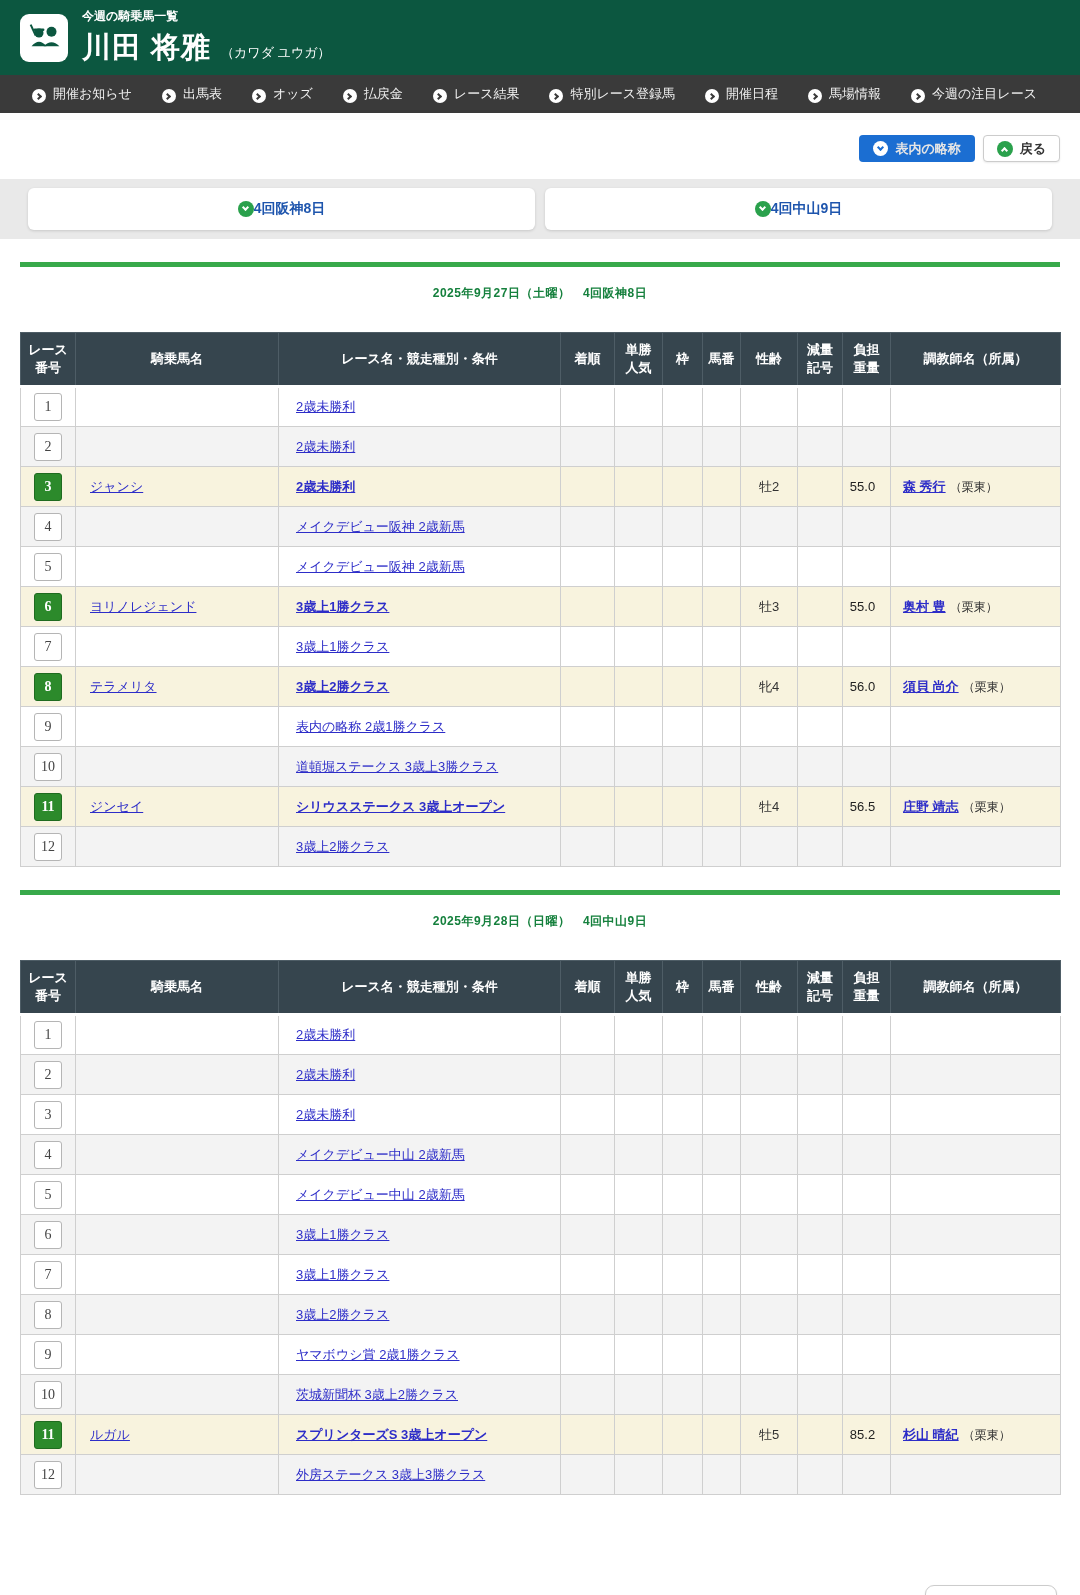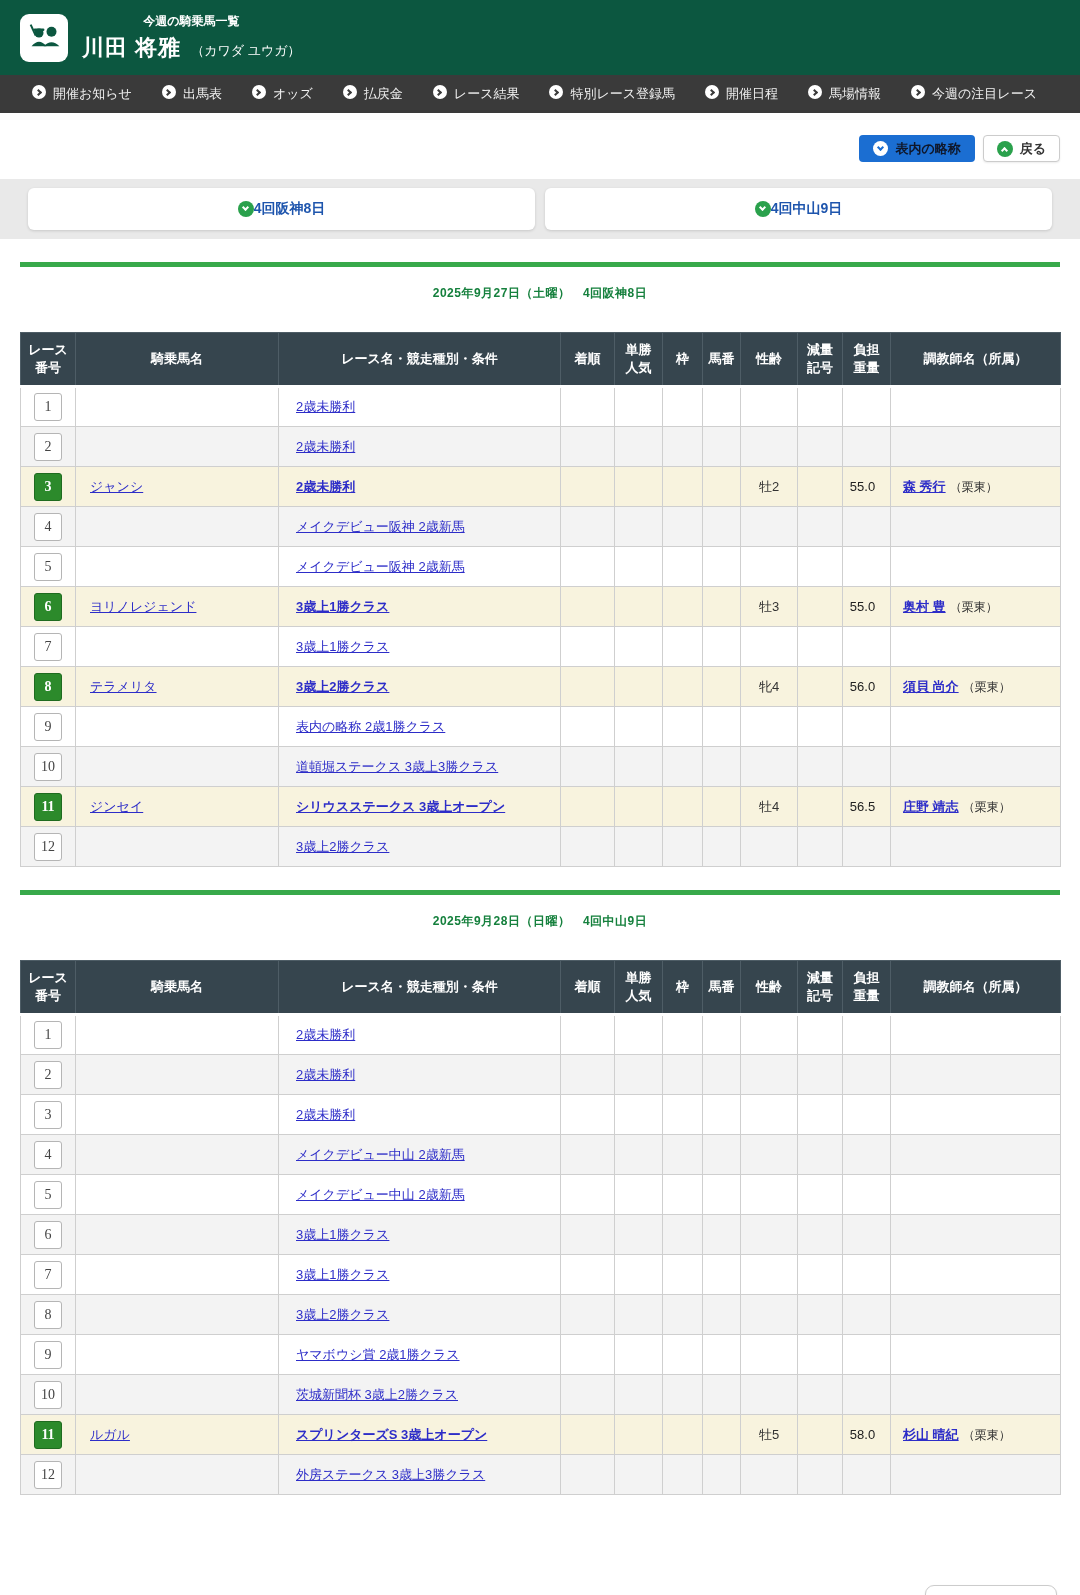--- a/index.html
+++ b/index.html
@@ -8,43 +8,43 @@
     height:1595px; overflow:hidden; position:relative;
     background:#ffffff; font-family:"Liberation Sans","DejaVu Sans",sans-serif;
     color:#333;
   }
 
   
   .site-header { height:75px; background:#0c5740; display:flex; align-items:center; padding:0 20px; gap:14px; }
   .hdr-icon { width:48px; height:48px; background:#fff; border-radius:9px; flex:0 0 auto;
               display:flex; align-items:center; justify-content:center; }
   .hdr-texts { display:flex; flex-direction:column; gap:3px; }
-  .hdr-sub { color:#fff; font-size:12px; font-weight:bold;text-align:center; }
+  .hdr-sub { color:#fff; font-size:12px; font-weight:bold; }
   .hdr-name-row { display:flex; align-items:baseline; gap:10px; color:#fff; }
-  .hdr-name { font-size:22px; font-weight:bold; letter-spacing:1px; }
+  .hdr-name { font-size:29px; font-weight:bold; letter-spacing:1px; }
   .hdr-kana { font-size:13px; }
 
   
   .top-nav { height:38px; background:#3a3a3a; display:flex; align-items:center; padding:0 32px; gap:30px; }
-  .nav-item { display:flex; align-items:flex-start; gap:7px; color:#f0f0f0; font-size:13px; cursor:pointer; white-space:nowrap; }
+  .nav-item { display:flex; align-items:flex-end; gap:7px; color:#f0f0f0; font-size:13px; cursor:pointer; white-space:nowrap; }
 
   .circle { border-radius:50%; display:inline-flex; align-items:center; justify-content:center; flex:0 0 auto; }
   .circle.white { width:14px; height:14px; background:#fff; color:#3a3a3a; }
   .circle.green { width:16px; height:16px; background:#2aa14c; color:#fff; }
   .circle.white-on-blue { width:15px; height:15px; background:#fff; color:#1b6ed2; }
   .chev { display:inline-block; width:5px; height:5px; border-right:2px solid currentColor; border-bottom:2px solid currentColor; }
   .chev.right { transform:rotate(-45deg); margin-left:-2px; }
   .chev.down  { transform:rotate(45deg);  margin-top:-3px; }
   .chev.up    { transform:rotate(-135deg); margin-top:3px; }
 
   
   .actions-row { display:flex; justify-content:flex-end; gap:8px; margin:22px 20px 0; }
   .btn { display:inline-flex; align-items:center; justify-content:center; gap:7px;
          height:27px; border-radius:4px; font-size:13px; font-weight:bold; cursor:pointer; border:0; }
-  .btn-abbr { background:#1b6ed2; color:#0f172a; padding:0 14px; }
+  .btn-abbr { background:#1b6ed2; color:#e5e5e5; padding:0 14px; }
   .btn-back { background:#fff; color:#333; border:1px solid #ccc; padding:0 13px;
               box-shadow:0 1px 2px rgba(0,0,0,.08); }
 
   
   .tab-strip { margin-top:17px; background:#e9e9e9; padding:9px 28px; display:flex; gap:10px; }
   .tab-btn { flex:1; height:42px; background:#fff; border-radius:6px; border:0;
              box-shadow:0 1px 3px rgba(0,0,0,.15); display:flex; align-items:center; justify-content:center;
              font-size:14px; font-weight:bold; color:#1e55ad; cursor:pointer; }
 
   
@@ -567,21 +567,21 @@
         <tr class="highlight">
           <td class="cell-no"><span class="no-box">11</span></td>
           <td class="cell-horse"><a class="tbl-link horse-link" href="#">ルガル</a></td>
           <td class="cell-race"><a class="tbl-link race-link" href="#">スプリンターズS 3歳上オープン</a></td>
           <td class="cell-center"></td>
           <td class="cell-center"></td>
           <td class="cell-center"></td>
           <td class="cell-center"></td>
           <td class="cell-center">牡5</td>
           <td class="cell-center"></td>
-          <td class="cell-weight">58.0</td>
+          <td class="cell-weight">85.2</td>
           <td class="cell-trainer"><a class="tbl-link trainer-link" href="#">杉山 晴紀</a><span class="affil">（栗東）</span></td>
         </tr>
         <tr class="shade-gray">
           <td class="cell-no"><span class="no-box">12</span></td>
           <td class="cell-horse"></td>
           <td class="cell-race"><a class="tbl-link race-link" href="#">外房ステークス 3歳上3勝クラス</a></td>
           <td class="cell-center"></td>
           <td class="cell-center"></td>
           <td class="cell-center"></td>
           <td class="cell-center"></td>

